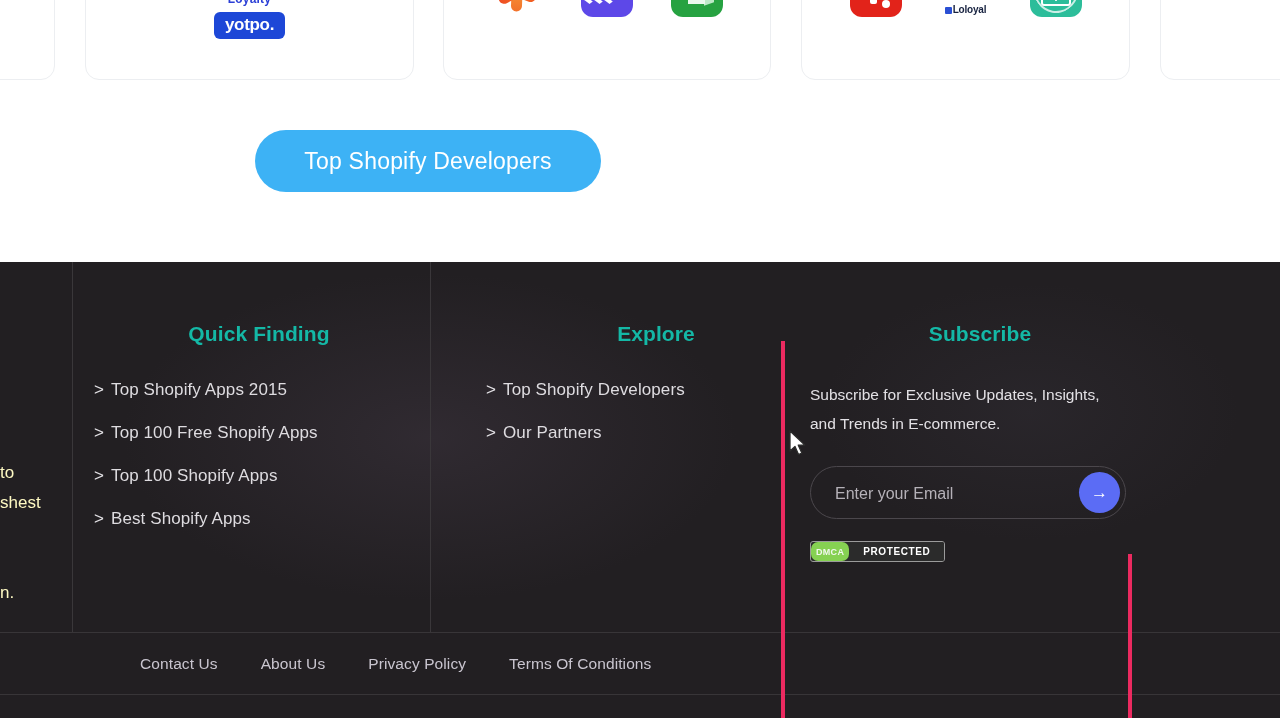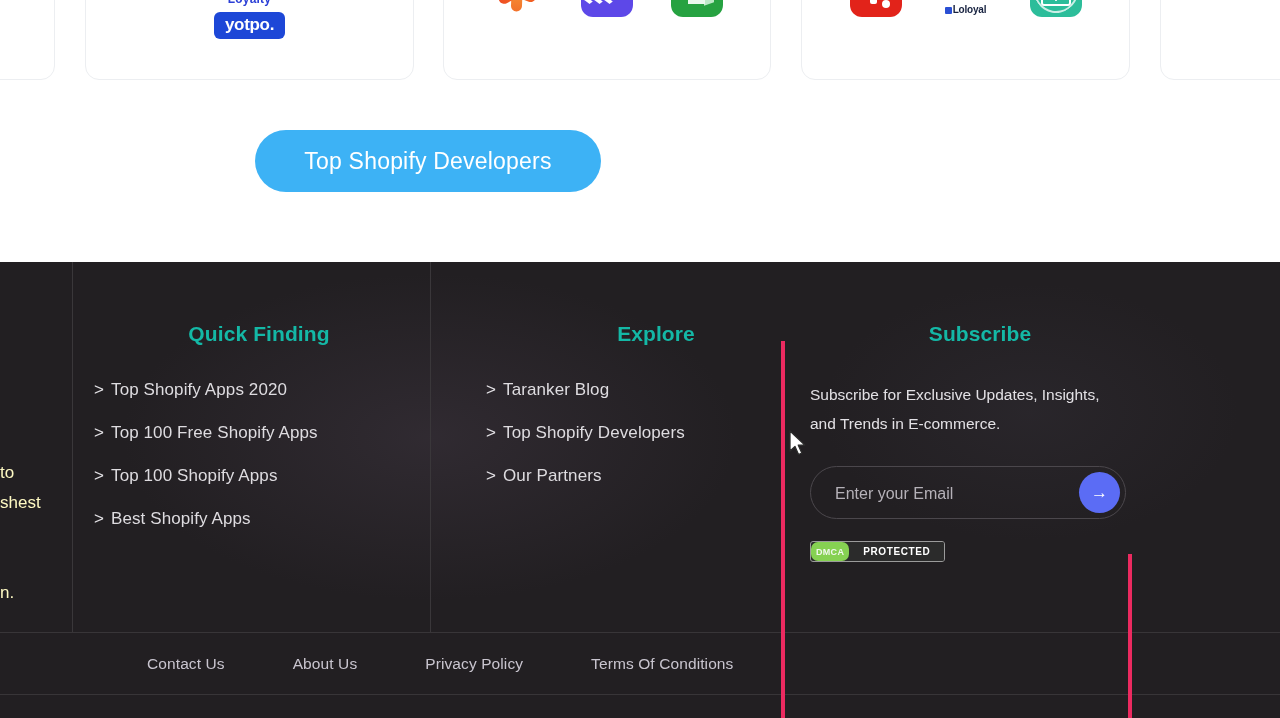--- a/index.html
+++ b/index.html
@@ -355,23 +355,23 @@
     font-size: 10px;
     font-weight: 700;
     letter-spacing: .6px;
     padding: 0 14px;
     display: flex; align-items: center;
   }
 
   .bottom-links {
     position: absolute;
     top: 393px;
-    left: 147px;
+    left: 140px;
     display: flex;
-    gap: 68px;
+    gap: 43px;
     align-items: center;
   }
   .bottom-links a {
     font-size: 15.5px;
     color: #c9c5cf;
     text-decoration: none;
     white-space: nowrap;
     letter-spacing: .1px;
   }
 
@@ -480,29 +480,28 @@
     <div class="vdiv vdiv-2"></div>
     <div class="hdiv hdiv-1"></div>
     <div class="hdiv hdiv-2"></div>
 
     <div class="clip-frag" style="top:201px;">to</div>
     <div class="clip-frag" style="top:231px;">shest</div>
     <div class="clip-frag" style="top:321px;">n.</div>
 
     <div class="fcol fcol-quick">
       <h3>Quick Finding</h3>
-      <a class="flink" href="#"><span class="arrow">&gt;</span><span>Top Shopify Apps 2020</span></a>
+      <a class="flink" href="#"><span class="arrow">&gt;</span><span>Top Shopify Apps 2015</span></a>
       <a class="flink" href="#"><span class="arrow">&gt;</span><span>Top 100 Free Shopify Apps</span></a>
       <a class="flink" href="#"><span class="arrow">&gt;</span><span>Top 100 Shopify Apps</span></a>
       <a class="flink" href="#"><span class="arrow">&gt;</span><span>Best Shopify Apps</span></a>
     </div>
 
     <div class="fcol fcol-explore">
       <h3>Explore</h3>
-      <a class="flink" href="#"><span class="arrow">&gt;</span><span>Taranker Blog</span></a>
       <a class="flink" href="#"><span class="arrow">&gt;</span><span>Top Shopify Developers</span></a>
       <a class="flink" href="#"><span class="arrow">&gt;</span><span>Our Partners</span></a>
     </div>
 
     <div class="fcol fcol-sub">
       <h3>Subscribe</h3>
       <p class="sub-desc">Subscribe for Exclusive Updates, Insights, and Trends in E-commerce.</p>
 
       <div class="email-box">
         <input class="email-input" type="text" placeholder="Enter your Email" style="">

